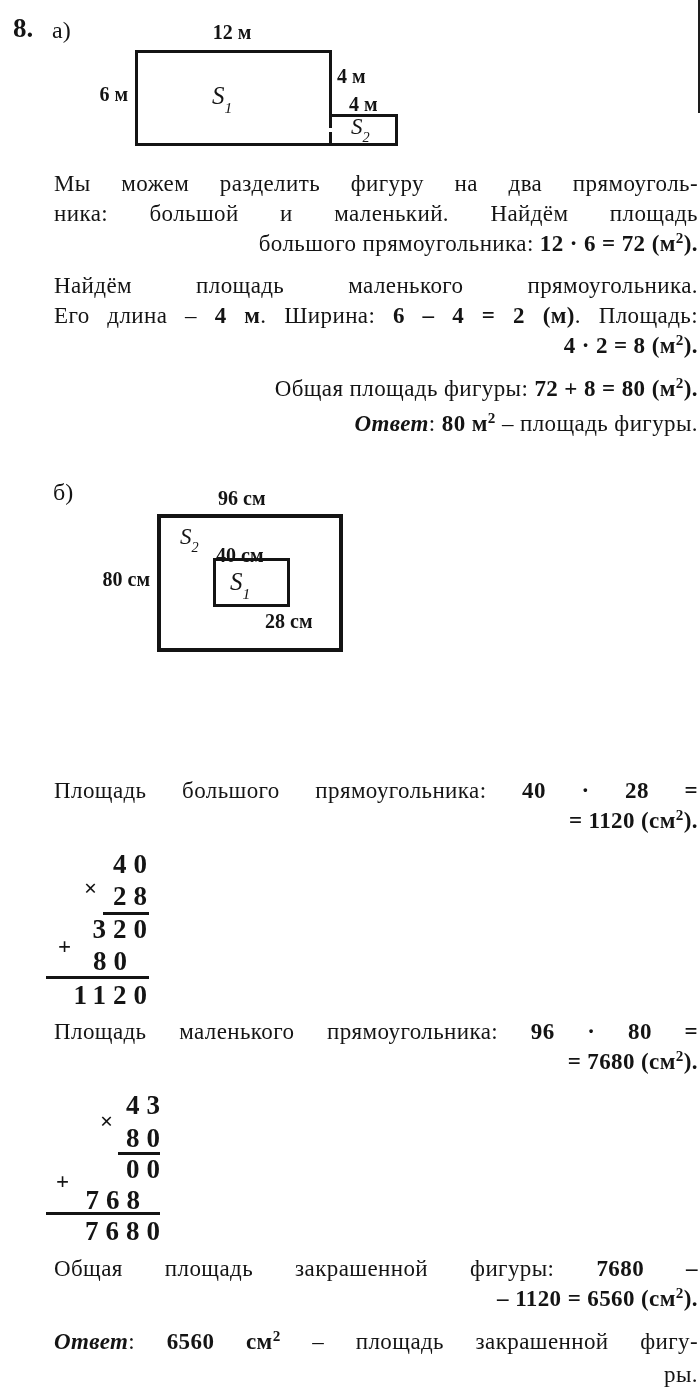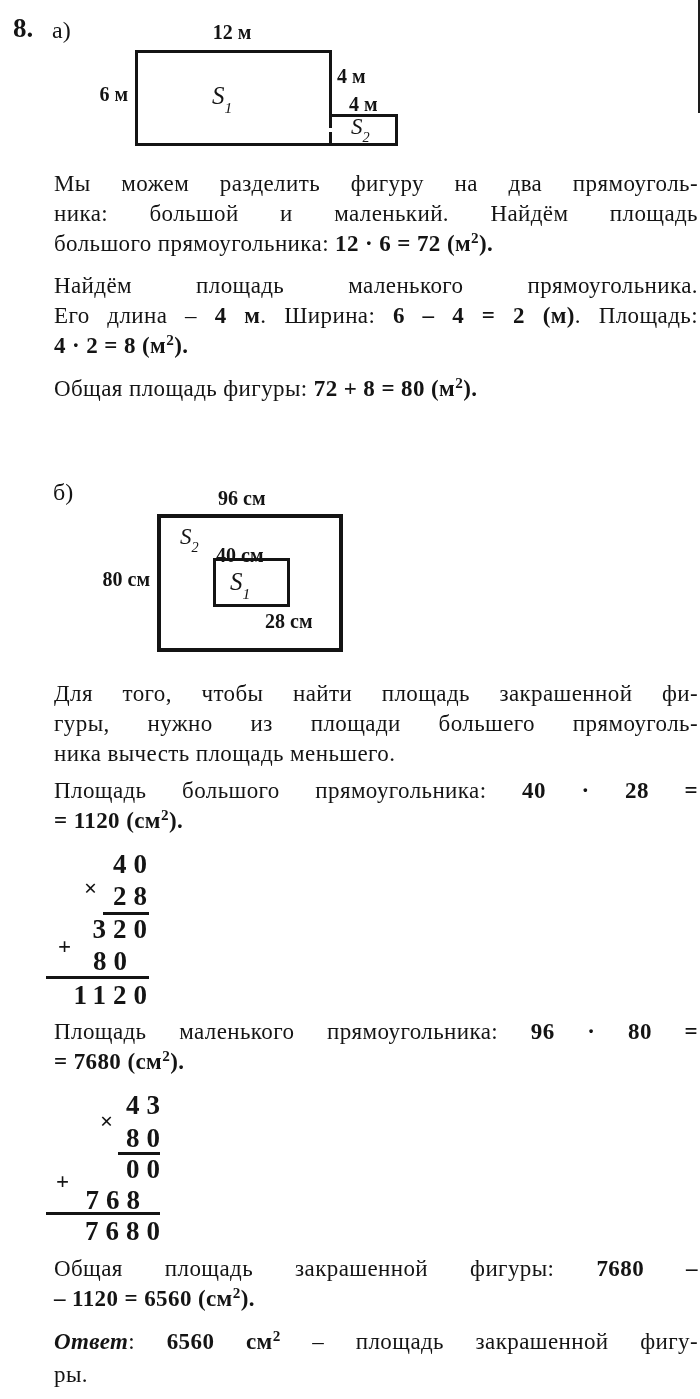--- a/index.html
+++ b/index.html
@@ -5,21 +5,21 @@
   html,body { margin:0; padding:0; background:#ffffff; }
   .page {
     position:relative; width:700px; height:1399px; overflow:hidden;
     background:#ffffff; color:#141414;
     font-family:"Liberation Serif","DejaVu Serif",serif;
   }
   .abs { position:absolute; }
 
   
   .para { position:absolute; width:644px; font-size:23px; line-height:30px; letter-spacing:0.4px; }
-  .tline { width:100%; text-align:left; white-space:nowrap; }
+  .tline { width:100%; text-align:right; white-space:nowrap; }
   .tline.j { white-space:normal; text-align:justify; text-align-last:justify; }
   .s-b { font-weight:bold; }
   .s-bi { font-weight:bold; font-style:italic; }
   sup.seg { font-size:0.66em; line-height:0; position:relative; top:-0.5em; vertical-align:baseline; }
 
   
   .probnum { font-size:27px; font-weight:bold; }
   .partlab { font-size:24px; }
   .dim { font-size:20px; font-weight:bold; white-space:nowrap; }
   .slabel { font-style:italic; font-size:25px; white-space:nowrap; }
@@ -73,43 +73,41 @@
       <div class="tline"><span class="">большого прямоугольника: </span><span class="s-b">12 · 6 = 72 (м</span><sup class="seg s-b">2</sup><span class="s-b">).</span></div>
     </div>
   <div class="para" style="left:54px; top:271px;">
       <div class="tline j"><span class="">Найдём площадь маленького прямоугольника.</span></div>
       <div class="tline j"><span class="">Его длина – </span><span class="s-b">4 м</span><span class="">. Ширина: </span><span class="s-b">6 – 4 = 2 (м)</span><span class="">. Площадь:</span></div>
       <div class="tline"><span class="s-b">4 · 2 = 8 (м</span><sup class="seg s-b">2</sup><span class="s-b">).</span></div>
     </div>
   <div class="para" style="left:54px; top:374px;">
       <div class="tline"><span class="">Общая площадь фигуры: </span><span class="s-b">72 + 8 = 80 (м</span><sup class="seg s-b">2</sup><span class="s-b">).</span></div>
     </div>
+  <div class="para" style="left:54px; top:409px;">
+      <div class="tline"><span class="s-bi">Ответ</span><span class="">: </span><span class="s-b">80 м</span><sup class="seg s-b">2</sup><span class=""> – площадь фигуры.</span></div>
+    </div>
 
   <span class="abs partlab" style="left:53px; top:479px;">б)</span>
 
   <div class="abs" style="left:0; top:460px; width:581px; height:200px;">
 
     <div class="rect" style="left:157px; top:54px; width:186px; height:138px; border-width:4px;"></div>
 
     <div class="rect" style="left:213px; top:98px; width:77px; height:49px;"></div>
 
     <div class="abs dim" style="left:218px; top:27px;">96 см</div>
     <div class="abs dim" style="left:88px; top:108px; width:62px; text-align:right;">80 см</div>
     <div class="abs dim" style="left:216px; top:84px;">40 см</div>
     <div class="abs dim" style="left:265px; top:150px;">28 см</div>
 
     <span class="abs slabel" style="left:180px; top:64px; font-size:23px;"><i>S</i><sub>2</sub></span>
     <span class="abs slabel" style="left:230px; top:108px;"><i>S</i><sub>1</sub></span>
   </div>
 
-  <div class="para" style="left:54px; top:679px;">
-      <div class="tline j"><span class="">Для того, чтобы найти площадь закрашенной фи-</span></div>
-      <div class="tline j"><span class="">гуры, нужно из площади большего прямоуголь-</span></div>
-      <div class="tline"><span class="">ника вычесть площадь меньшего.</span></div>
-    </div>
   <div class="para" style="left:54px; top:776px;">
       <div class="tline j"><span class="">Площадь большого прямоугольника: </span><span class="s-b">40 · 28 =</span></div>
       <div class="tline"><span class="s-b">= 1120 (см</span><sup class="seg s-b">2</sup><span class="s-b">).</span></div>
     </div>
 
   <div class="mult" style="left:55px; top:850px; width:99px; height:165px;">
     <div class="mrow" style="top:0;">40</div>
     <div class="mrow" style="top:32px;">28</div>
     <span class="msign" style="left:29px; top:29px;">×</span>
     <div class="mline" style="left:48px; top:62px; width:46px;"></div>

